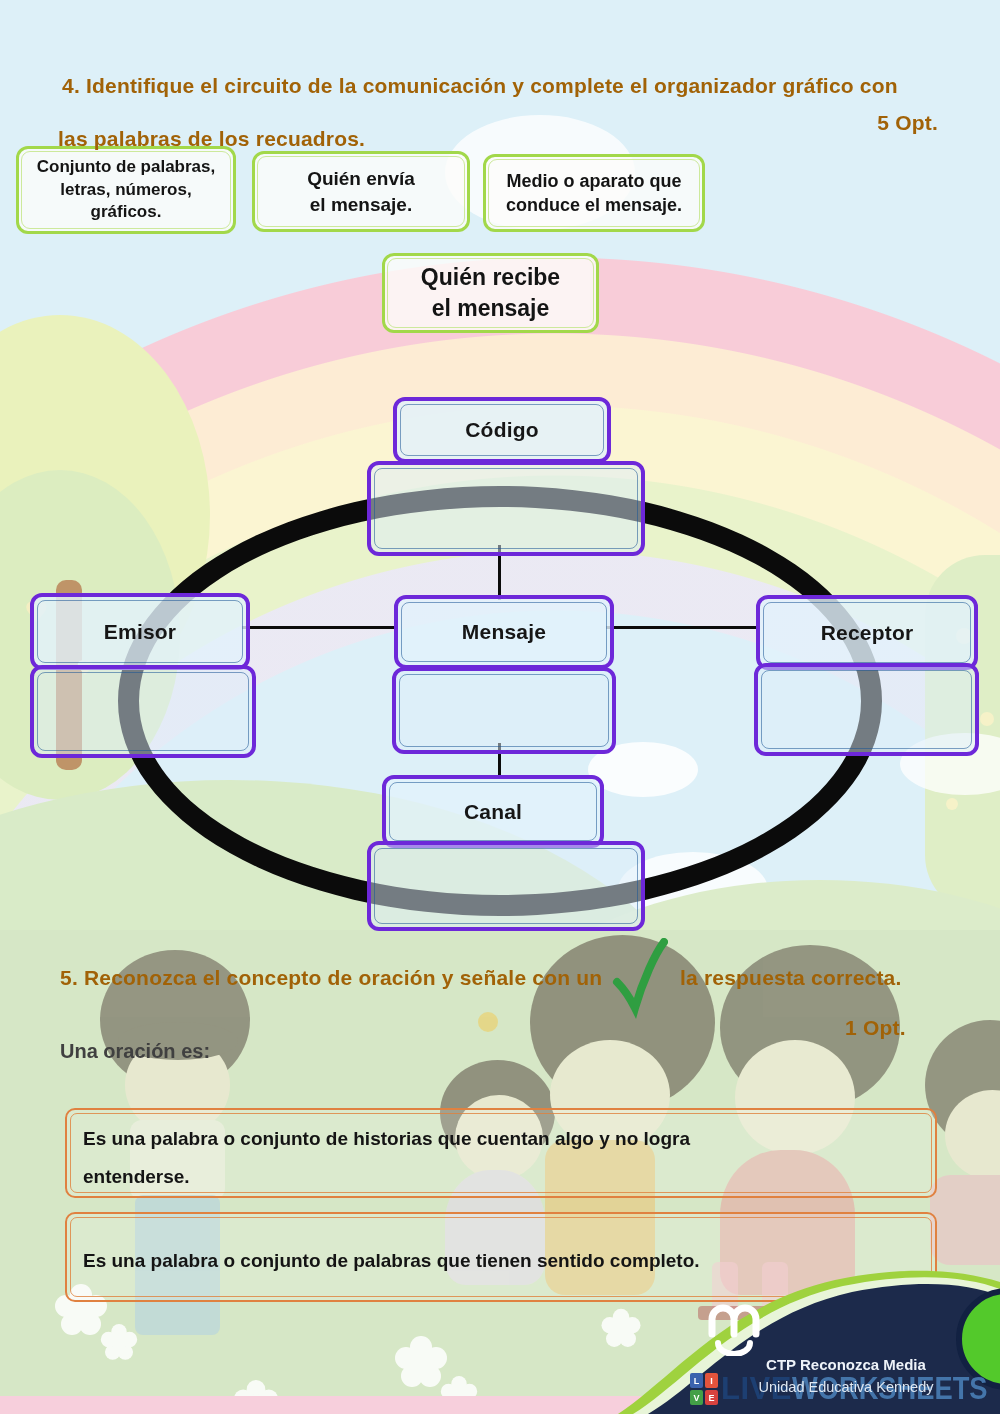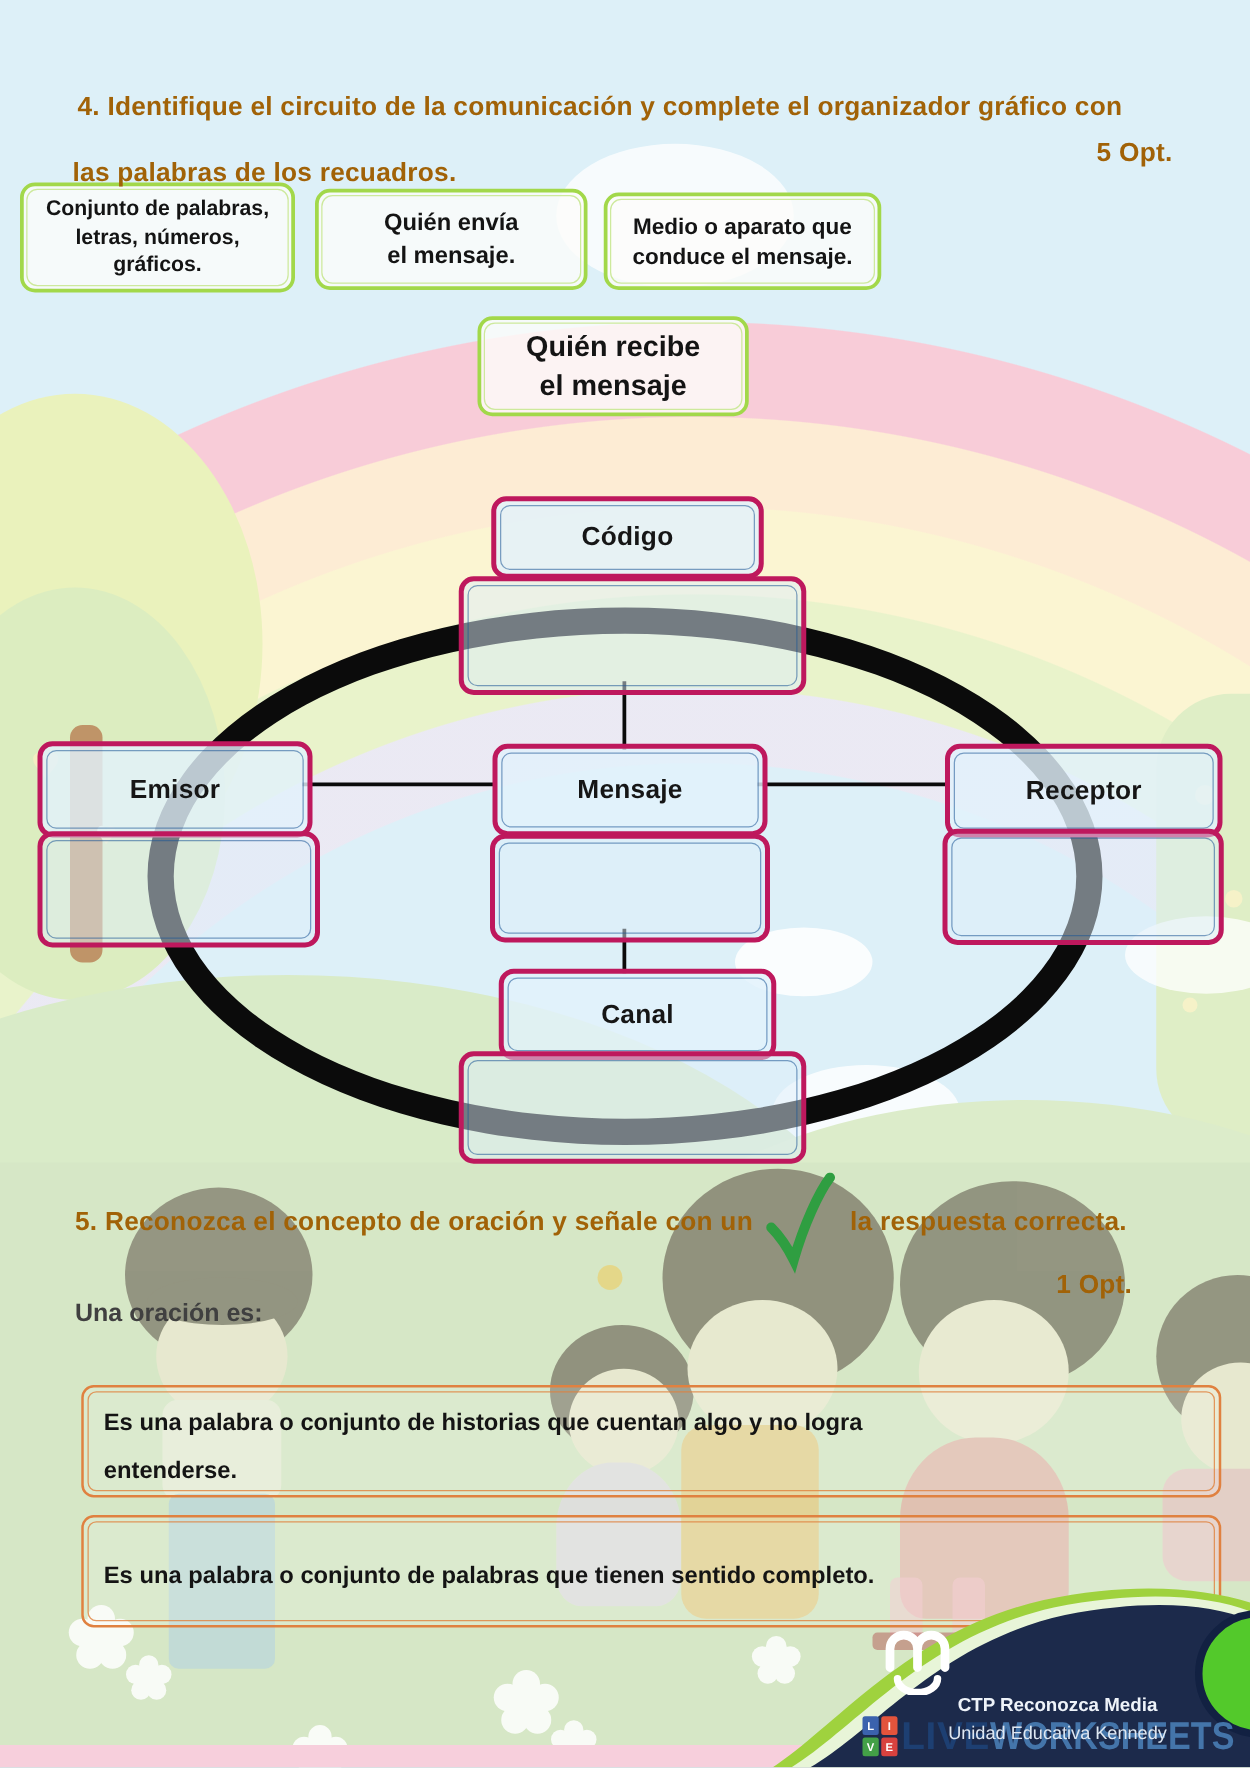--- a/index.html
+++ b/index.html
@@ -30,42 +30,42 @@
   }
   .kids{position:absolute;inset:0;z-index:2;opacity:.5;}
   .kids div{position:absolute;}
   
   .ellipse{
     position:absolute;left:118px;top:486px;width:722px;height:388px;
     border:21px solid #0b0b0b;border-radius:50%;z-index:3;
   }
   .conn{position:absolute;background:#0b0b0b;z-index:3;}
   .bnode{
-    position:absolute;z-index:5;border:4px solid #be185d;border-radius:12px;
+    position:absolute;z-index:5;border:4px solid #6d28d9;border-radius:12px;
     background:rgba(226,241,251,.82);
     display:flex;align-items:center;justify-content:center;
     font-weight:bold;font-size:21px;color:#161616;letter-spacing:.2px;
   }
   .bnode::before{content:"";position:absolute;inset:3px;border:1.5px solid rgba(27,86,150,.55);border-radius:8px;pointer-events:none;}
   .bslot{background:rgba(222,238,249,.5);}
   
   .wbox{
     position:absolute;z-index:5;border:3px solid #a2d84a;border-radius:12px;
     background:rgba(252,253,250,.8);
     display:flex;align-items:center;justify-content:center;text-align:center;
     font-weight:bold;color:#141414;line-height:1.35;
   }
   .wbox::before{content:"";position:absolute;inset:2px;border:1px solid #cde99c;border-radius:9px;pointer-events:none;}
   
   .red{color:#a16207;font-weight:bold;font-size:21px;letter-spacing:.2px;z-index:6;}
   .blacktxt{color:#404040;font-weight:bold;z-index:6;}
   
   .obox{
     position:absolute;z-index:5;border:2.5px solid #e08140;border-radius:10px;
-    background:rgba(255,255,255,.14);color:#141414;font-weight:bold;font-size:19px;padding-left:40px;
+    background:rgba(255,255,255,.14);color:#141414;font-weight:bold;font-size:19px;
   }
   .obox::before{content:"";position:absolute;inset:3px;border:1.2px solid rgba(224,129,60,.8);border-radius:7px;pointer-events:none;}
   .obox .otext{position:absolute;left:16px;right:24px;top:0;line-height:38px;}
   
   .footer-txt{position:absolute;width:292px;left:700px;text-align:center;color:#eef3f9;z-index:41;}
   .wm{position:absolute;left:690px;top:1371px;display:flex;align-items:center;z-index:40;}
   .wm-icon{width:28px;height:32px;display:grid;grid-template-columns:13px 13px;grid-template-rows:15px 15px;gap:2px;margin-right:3px;}
   .wm-icon span{display:flex;align-items:center;justify-content:center;color:#fff;font-size:9px;font-weight:bold;border-radius:2px;}
   .wm-live{font-size:31px;font-weight:900;color:#1d3f72;letter-spacing:.5px;}
   .wm-ws{font-size:31px;font-weight:900;color:rgba(74,127,183,.88);letter-spacing:0;transform:scaleX(.88);transform-origin:left center;white-space:nowrap;}
@@ -183,21 +183,21 @@
   <div class="bnode" style="left:394px;top:595px;width:212px;height:66px;">
     <span>Mensaje</span>
   </div>
   <div class="bnode bslot" style="left:392px;top:667px;width:216px;height:79px;"></div>
 
   <div class="bnode" style="left:756px;top:595px;width:214px;height:67px;">
     <span>Receptor</span>
   </div>
   <div class="bnode bslot" style="left:754px;top:663px;width:217px;height:85px;"></div>
 
-  <div class="bnode" style="left:399px;top:775px;width:214px;height:65px;">
+  <div class="bnode" style="left:382px;top:775px;width:214px;height:65px;">
     <span>Canal</span>
   </div>
   <div class="bnode bslot" style="left:367px;top:841px;width:270px;height:82px;"></div>
 
   <div class="abs red" style="left:60px;top:966px;">5. Reconozca el concepto de oración  y señale con un</div>
   <svg class="abs" style="left:610px;top:938px;z-index:6;" width="58" height="82" viewBox="0 0 58 82">
     <path d="M7 44 C14 51 20 60 25 70 C33 42 45 16 54 4" stroke="#2f9e41" stroke-width="8" fill="none" stroke-linecap="round"></path>
   </svg>
   <div class="abs red" style="left:680px;top:966px;">la respuesta correcta.</div>
   <div class="abs red" style="left:845px;top:1016px;">1 Opt.</div>

